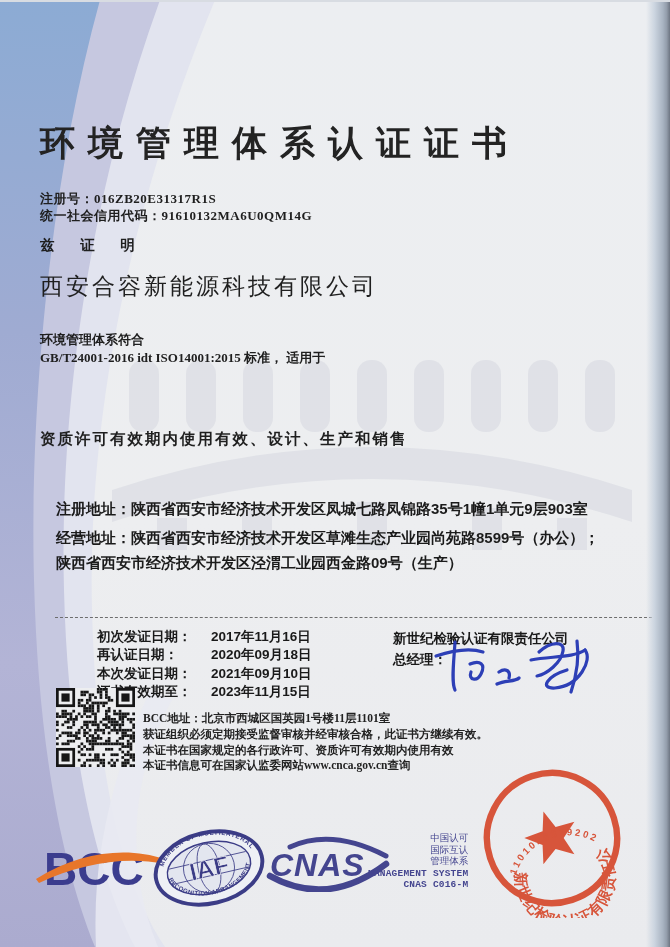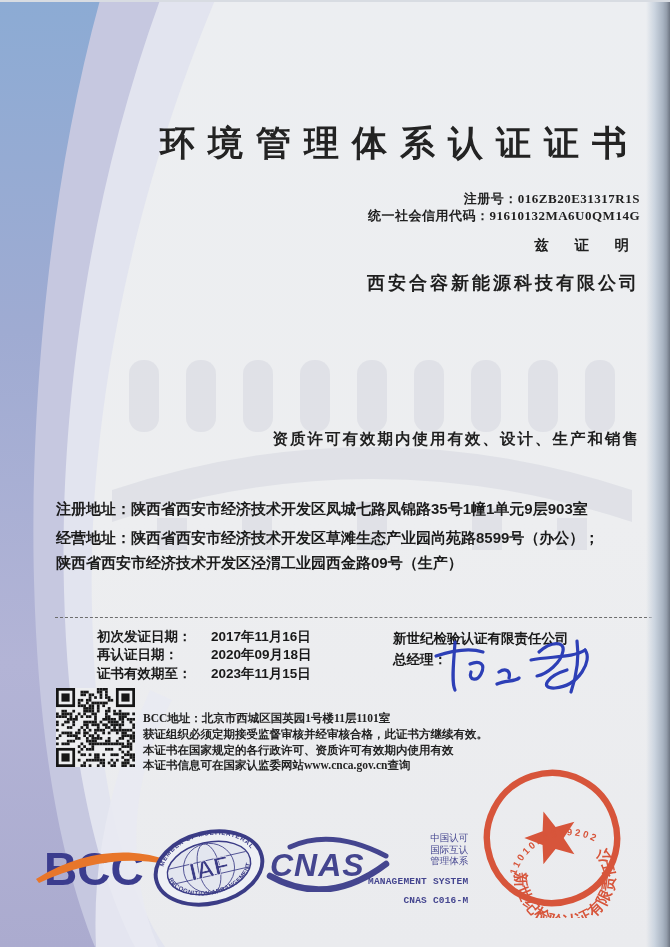--- a/index.html
+++ b/index.html
@@ -2,25 +2,25 @@
 <html><head>
 <meta charset="utf-8">
 <style>
   html,body{margin:0;padding:0;background:#555;}
   #page{
     position:relative;width:670px;height:947px;overflow:hidden;
     background:linear-gradient(180deg,#eceef1 0%,#edeef0 55%,#eaebee 100%);
     font-family:"Liberation Serif","DejaVu Serif",serif;color:#1f1f1f;
   }
   .abs{position:absolute;}
-  .ctr{left:40px;width:600px;text-align:right;}
+  .ctr{left:40px;width:600px;text-align:left;}
   #title{top:120px;font-size:35px;font-weight:600;letter-spacing:13px;color:#232323;}
   #regline{top:190px;font-size:13px;font-weight:bold;line-height:17px;letter-spacing:.5px;}
   #hereby{top:236px;font-size:14.5px;font-weight:bold;letter-spacing:11px;}
-  #company{top:271px;font-size:18px;letter-spacing:3px;font-weight:700;}
+  #company{top:271px;font-size:23px;letter-spacing:3px;font-weight:400;}
   #sysline{top:331px;font-size:13px;font-weight:bold;line-height:18px;}
   #scope{top:429px;font-size:15.5px;font-weight:bold;letter-spacing:2px;}
   #addr{top:496px;left:56px;width:558px;
         font-family:"Liberation Sans","DejaVu Sans",sans-serif;
         font-size:15px;font-weight:bold;line-height:25.5px;color:#1b1b1b;}
   #addr p{margin:0 0 3px 0;word-break:break-all;}
   #divider{top:617px;left:55px;width:612px;border-top:1.5px dashed #6d6d6d;height:0;}
   #dates{top:628px;left:97px;font-family:"Liberation Sans","DejaVu Sans",sans-serif;
          font-size:13.5px;font-weight:bold;line-height:18.4px;color:#191919;}
   .daterow{display:flex;}
@@ -31,21 +31,21 @@
   #sig{left:425px;top:628px;z-index:5;}
   #qr{left:56px;top:688px;}
   #notes{top:691px;left:143px;width:490px;font-size:11.5px;line-height:15.8px;
          font-weight:600;color:#222;margin-top:20px;}
   #seal{left:472px;top:758px;z-index:4;}
   #bcc-logo{left:36px;top:833px;}
   #iaf-logo{left:150px;top:821px;}
   #cnas-logo{left:266px;top:834px;}
   #cnas-text{left:368px;top:833px;font-family:Liberation Mono, monospace;
              color:#44458f;font-size:9.5px;line-height:11.5px;text-align:right;}
-  #cnas-text .en{font-weight:bold;font-size:9.5px;letter-spacing:.2px;margin-top:8px;}
+  #cnas-text .en{font-weight:bold;font-size:9.5px;letter-spacing:.2px;}
   #watermark{left:112px;top:360px;opacity:.55;}
   #right-edge{right:0;top:0;width:24px;height:947px;
     background:linear-gradient(to right,rgba(200,210,222,0) 0%,#ccd5e0 35%,#a9b4c2 70%,#939dab 86%,#6d7582 100%);}
   #top-edge{left:0;top:0;width:670px;height:2px;background:#d8dce2;}
 </style>
 </head>
 <body>
 
 <div id="page">
 
@@ -87,38 +87,46 @@
   <div id="title" class="abs ctr">环境管理体系认证证书</div>
 
   <div id="regline" class="abs ctr">
     <div><span>注册号：</span><span>016ZB20E31317R1S</span></div>
     <div><span>统一社会信用代码：</span><span>91610132MA6U0QM14G</span></div>
   </div>
 
   <div id="hereby" class="abs ctr">兹 证 明</div>
   <div id="company" class="abs ctr">西安合容新能源科技有限公司</div>
 
+  <div id="sysline" class="abs ctr">
+    <div>环境管理体系符合</div>
+    <div>GB/T24001-2016 idt ISO14001:2015 标准，  适用于</div>
+  </div>
 
   <div id="scope" class="abs ctr">资质许可有效期内使用有效、设计、生产和销售</div>
 
   <div id="addr" class="abs">
     <p><span>注册地址：</span><span>陕西省西安市经济技术开发区凤城七路凤锦路35号1幢1单元9层903室</span></p>
     <p><span>经营地址：</span><span>陕西省西安市经济技术开发区草滩生态产业园尚苑路8599号（办公）；陕西省西安市经济技术开发区泾渭工业园西金路09号（生产）</span></p>
   </div>
 
   <div id="divider" class="abs"></div>
 
   <div id="dates" class="abs">
     <div class="daterow">
         <span class="dl">初次发证日期：</span>
         <span class="dv">2017年11月16日</span>
       </div>
     <div class="daterow">
         <span class="dl">再认证日期：</span>
         <span class="dv">2020年09月18日</span>
+      </div>
+    <div class="daterow">
+        <span class="dl">本次发证日期：</span>
+        <span class="dv">2021年09月10日</span>
       </div>
     <div class="daterow">
         <span class="dl">证书有效期至：</span>
         <span class="dv">2023年11月15日</span>
       </div>
   </div>
 
   <div id="issuer" class="abs">
     <div>新世纪检验认证有限责任公司</div>
     <div>总经理：</div>

